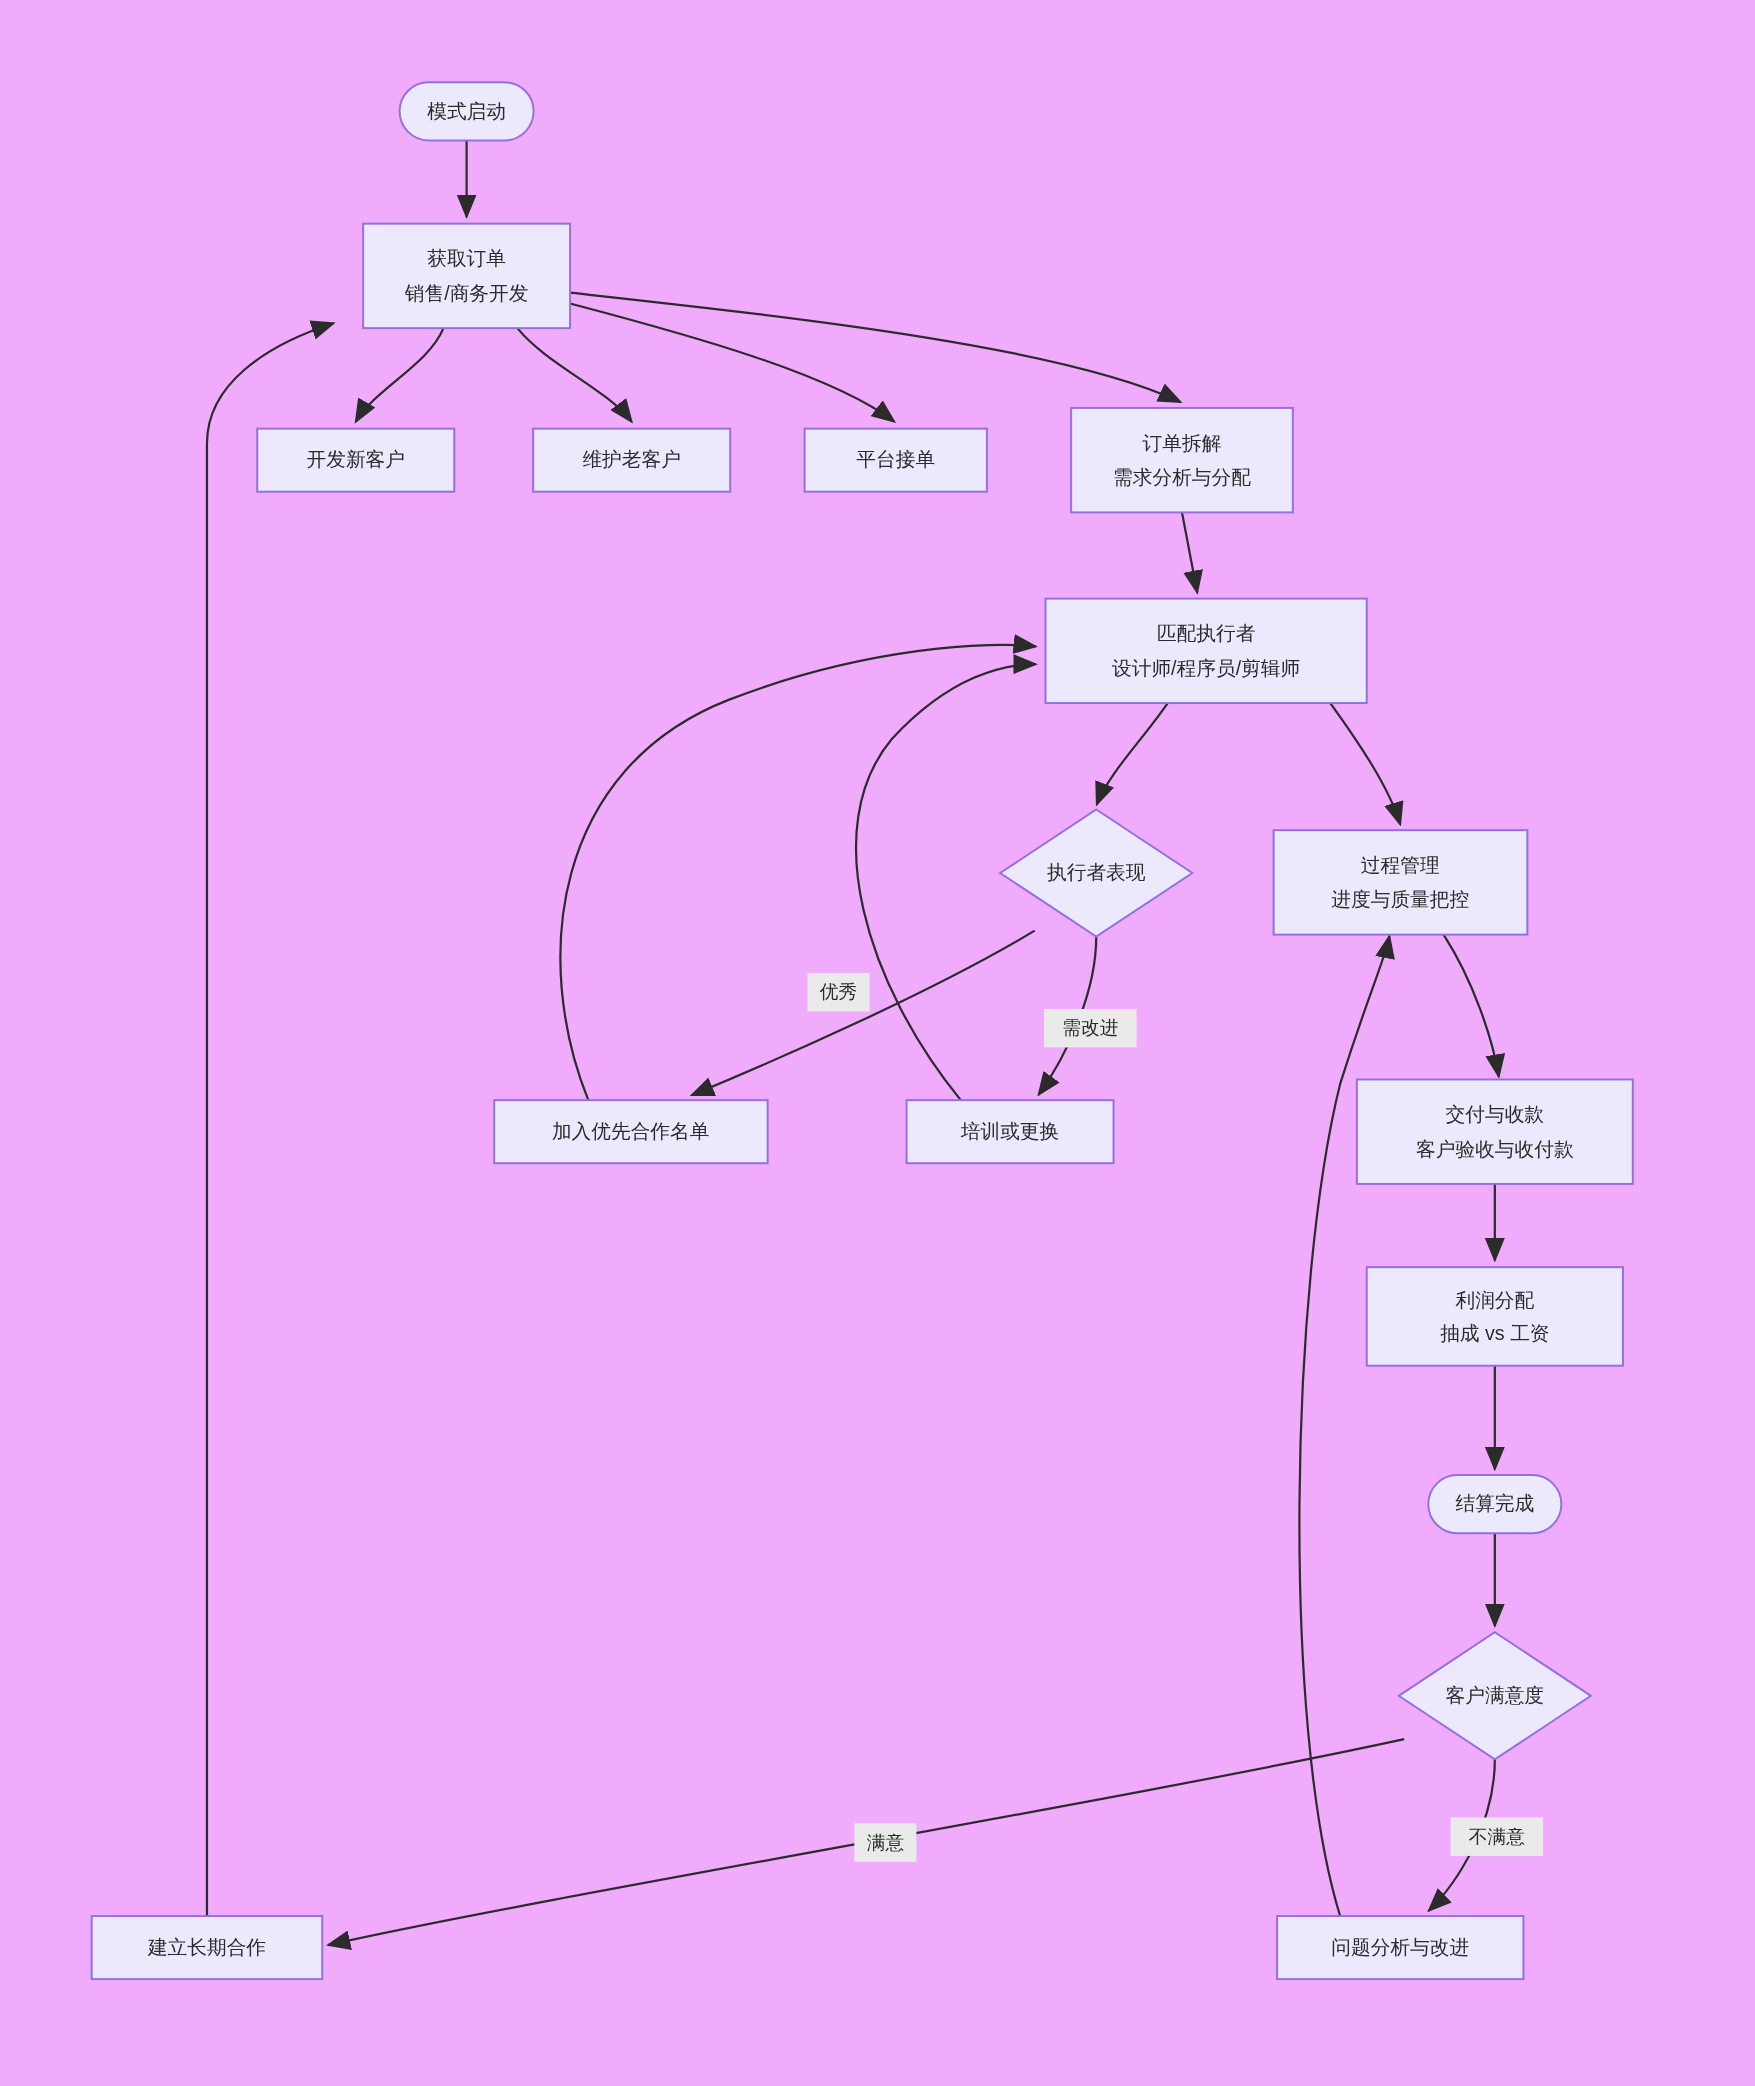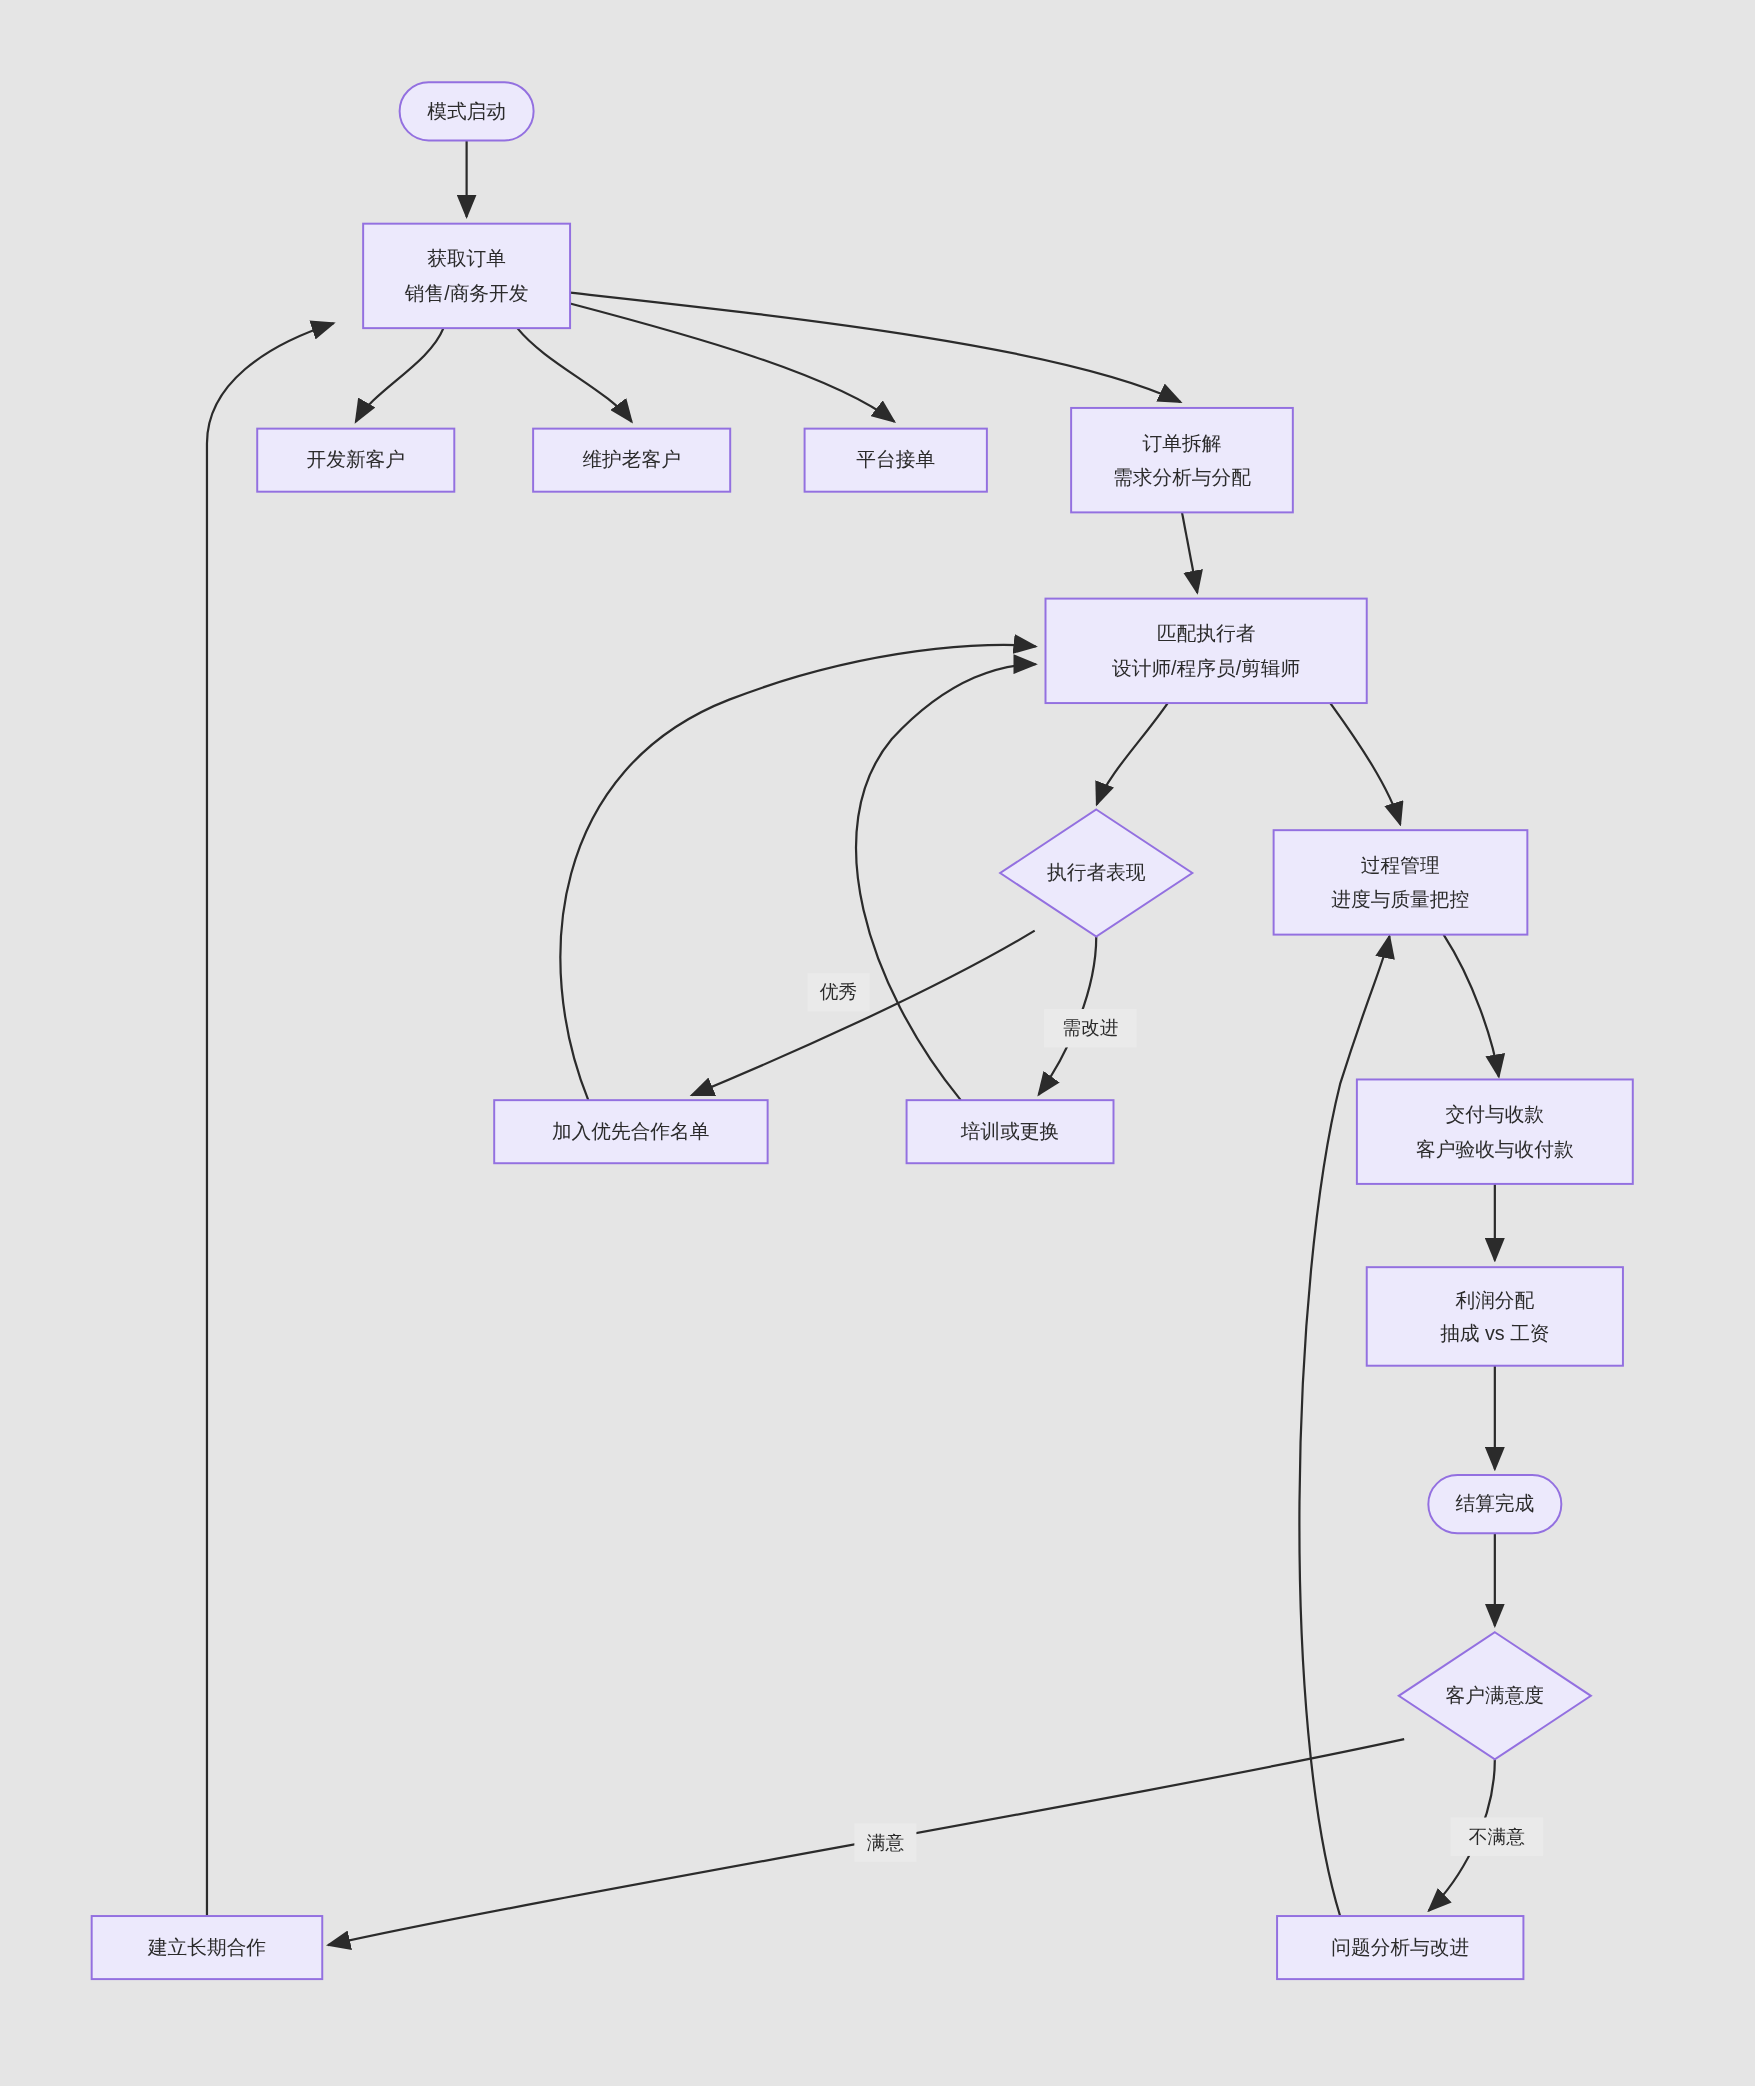--- a/index.html
+++ b/index.html
@@ -7,21 +7,21 @@
     padding: 0;
     background: #ffffff;
   }
   body {
     font-family: "Liberation Sans", "DejaVu Sans", sans-serif;
   }
   #flow-root {
     position: relative;
     width: 1756px;
     height: 2087px;
-    background: #e5e5e5;
+    background: #f0abfc;
     overflow: hidden;
   }
   svg.flow-canvas {
     position: absolute;
     left: 0;
     top: 0;
     width: 1756px;
     height: 2087px;
   }
   .node-shape {

